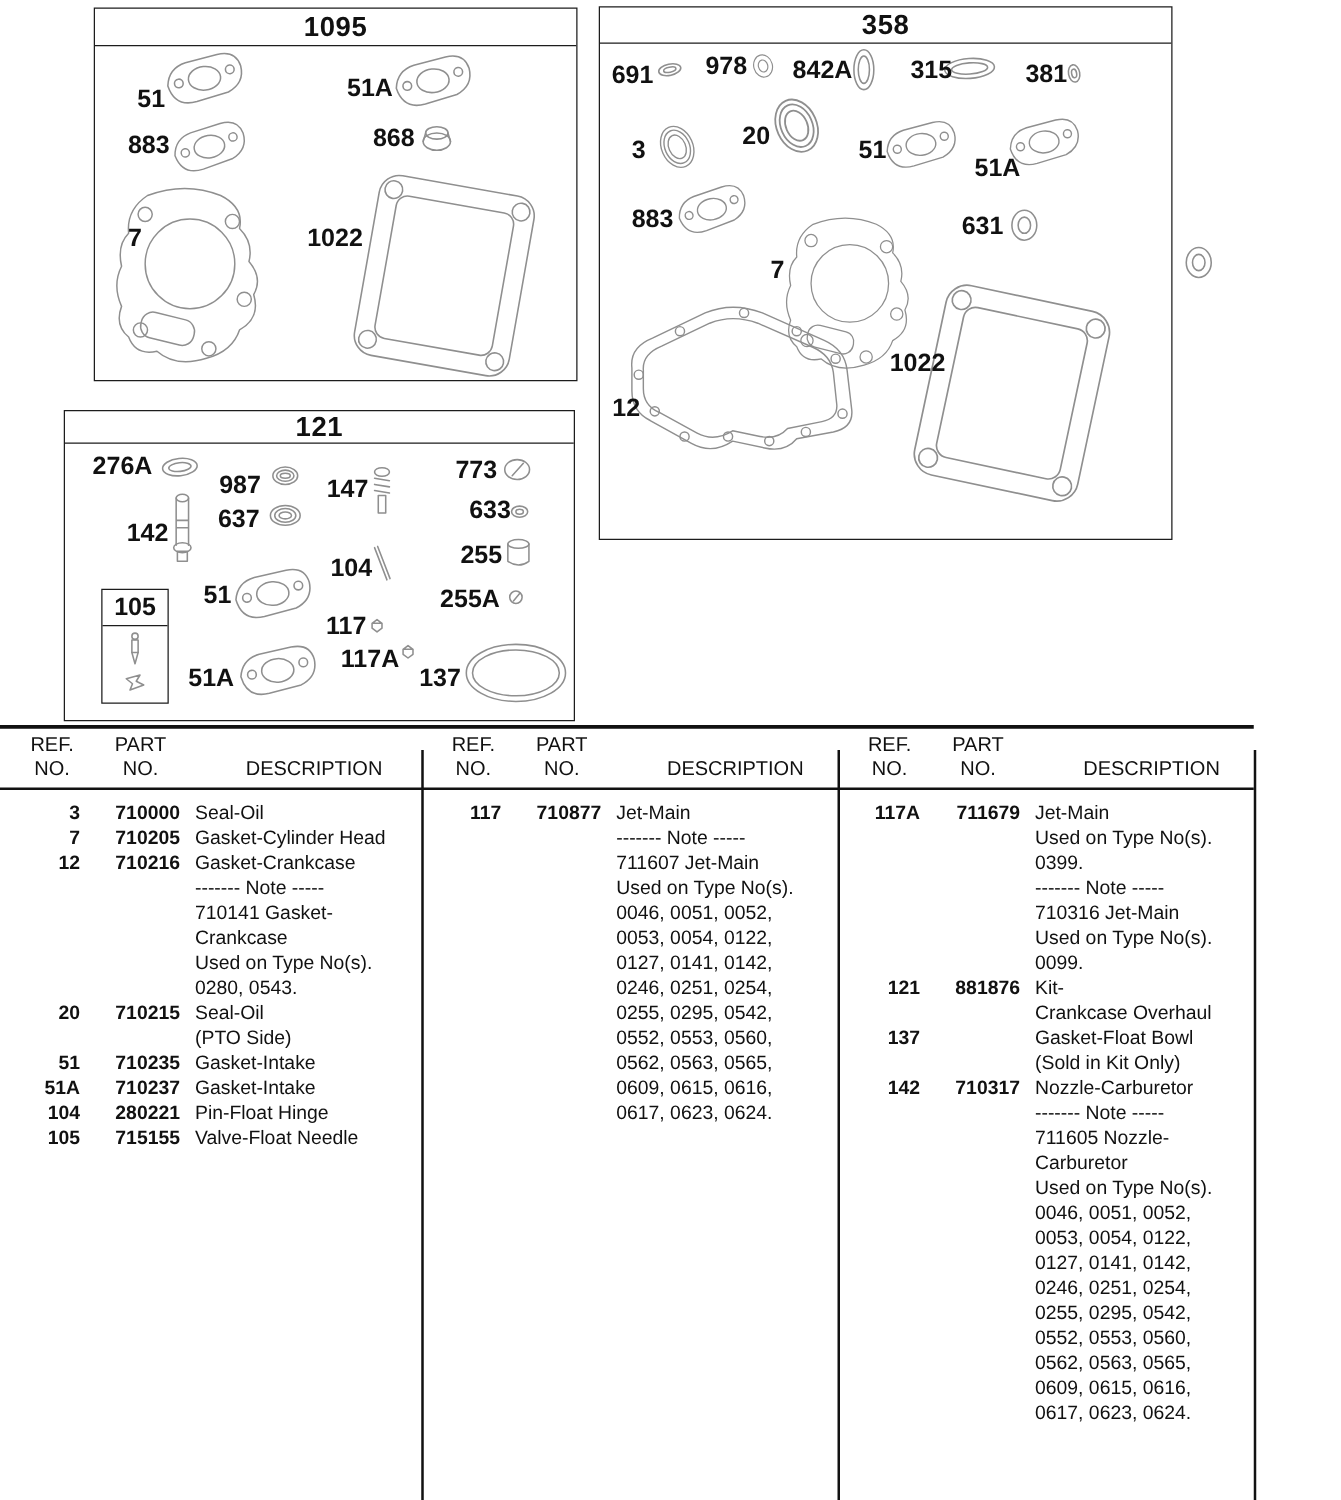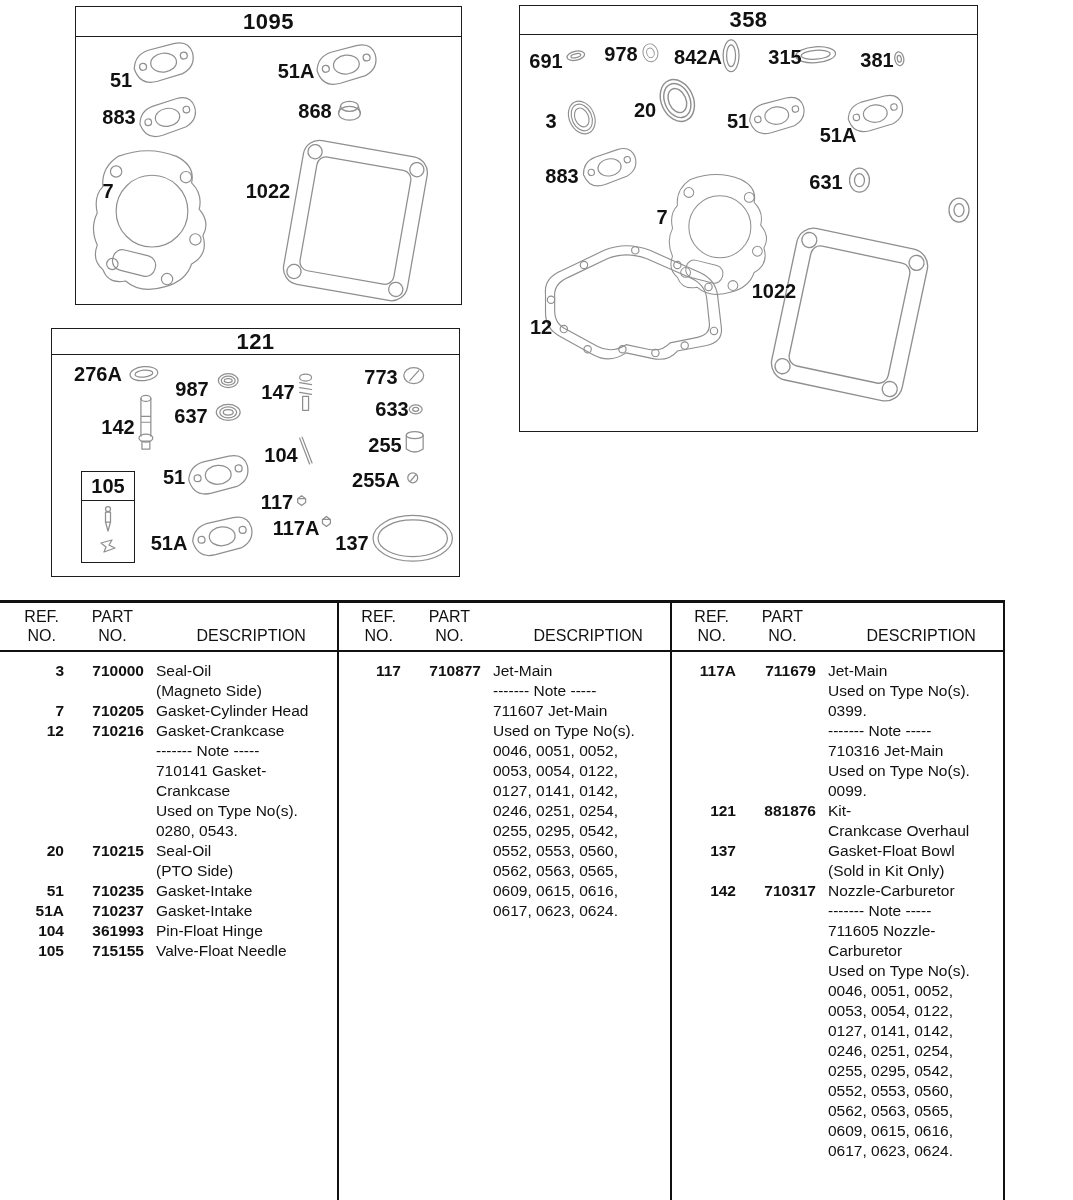--- a/index.html
+++ b/index.html
@@ -6,21 +6,21 @@
   .page{position:relative;width:1073px;height:1200px;background:#ffffff;
         font-family:"Liberation Sans",sans-serif;color:#111;overflow:hidden;}
 
   
   .pbox{position:absolute;border:1.6px solid #1c1c1c;background:#fff;box-sizing:border-box;}
   .pbox-header{position:absolute;left:0;right:0;top:0;border-bottom:1.6px solid #1c1c1c;
                display:flex;align-items:center;justify-content:center;
                font-weight:bold;font-size:22px;letter-spacing:.5px;}
   .b1095{left:75px;top:6px;width:387px;height:299px;}
   .b1095 .pbox-header{height:29px;}
-  .b358{left:479px;top:5px;width:459px;height:427px;margin-left:40px;}
+  .b358{left:479px;top:5px;width:459px;height:427px;}
   .b358 .pbox-header{height:28px;}
   .b121{left:51px;top:328px;width:409px;height:249px;}
   .b121 .pbox-header{height:25px;}
 
   .callout{position:absolute;transform:translate(-50%,-50%);font-weight:bold;
            font-size:20px;white-space:nowrap;z-index:3;}
 
   .shape-svg{position:absolute;left:0;top:0;width:100%;height:100%;z-index:1;}
   use, .draw, .draw *{stroke:#8f8f8f;fill:none;stroke-width:1.25px;
                       stroke-linejoin:round;stroke-linecap:round;}
@@ -28,21 +28,21 @@
   
   .inner-box{position:absolute;left:29px;top:142px;width:54px;height:92px;
              border:1.4px solid #1c1c1c;box-sizing:border-box;background:#fff;z-index:2;}
   .inner-box-header{height:28px;border-bottom:1.4px solid #1c1c1c;display:flex;
                     align-items:center;justify-content:center;font-weight:bold;font-size:20px;}
   .inner-box-body{display:flex;flex-direction:column;align-items:center;padding-top:3px;}
 
   .loose-ring-svg{position:absolute;left:936px;top:186px;width:46px;height:46px;z-index:1;}
 
   
-  .ptable{position:absolute;left:0;top:600px;width:1003px;height:600px;
+  .ptable{position:absolute;left:0;top:580px;width:1003px;height:600px;
           border-top:3px solid #111;box-sizing:border-box;}
   .vline{position:absolute;top:600px;height:600px;width:1.6px;background:#111;z-index:2;}
   .headrule{position:absolute;top:47px;left:0;width:1003px;height:2.4px;background:#111;}
   .thead{position:absolute;top:4px;width:337px;display:flex;align-items:flex-end;
          font-size:16px;padding-left:14px;box-sizing:border-box;}
   .hl{display:block;font-style:normal;text-align:center;line-height:19px;}
   .h-ref{width:60px;}
   .h-part{width:76px;margin-left:8px;}
   .h-desc{margin-left:18px;width:186px;text-align:center;line-height:19px;}
   .tgroup{position:absolute;top:58px;width:337px;font-size:15.5px;line-height:20px;}
@@ -314,25 +314,20 @@
       <span class="h-desc">DESCRIPTION</span>
     </div>
     <div class="headrule"></div>
     <div class="tgroup" style="left:0">
         <div class="trow">
           <span class="tref">3</span>
           <span class="tpart">710000</span>
           <span class="tdesc">Seal-Oil</span>
         </div>
         <div class="trow">
-          <span class="tref"></span>
-          <span class="tpart"></span>
-          <span class="tdesc">(Magneto Side)</span>
-        </div>
-        <div class="trow">
           <span class="tref">7</span>
           <span class="tpart">710205</span>
           <span class="tdesc">Gasket-Cylinder Head</span>
         </div>
         <div class="trow">
           <span class="tref">12</span>
           <span class="tpart">710216</span>
           <span class="tdesc">Gasket-Crankcase</span>
         </div>
         <div class="trow">
@@ -375,21 +370,21 @@
           <span class="tpart">710235</span>
           <span class="tdesc">Gasket-Intake</span>
         </div>
         <div class="trow">
           <span class="tref">51A</span>
           <span class="tpart">710237</span>
           <span class="tdesc">Gasket-Intake</span>
         </div>
         <div class="trow">
           <span class="tref">104</span>
-          <span class="tpart">361993</span>
+          <span class="tpart">280221</span>
           <span class="tdesc">Pin-Float Hinge</span>
         </div>
         <div class="trow">
           <span class="tref">105</span>
           <span class="tpart">715155</span>
           <span class="tdesc">Valve-Float Needle</span>
         </div>
       </div>
     <div class="tgroup" style="left:337px">
         <div class="trow">

